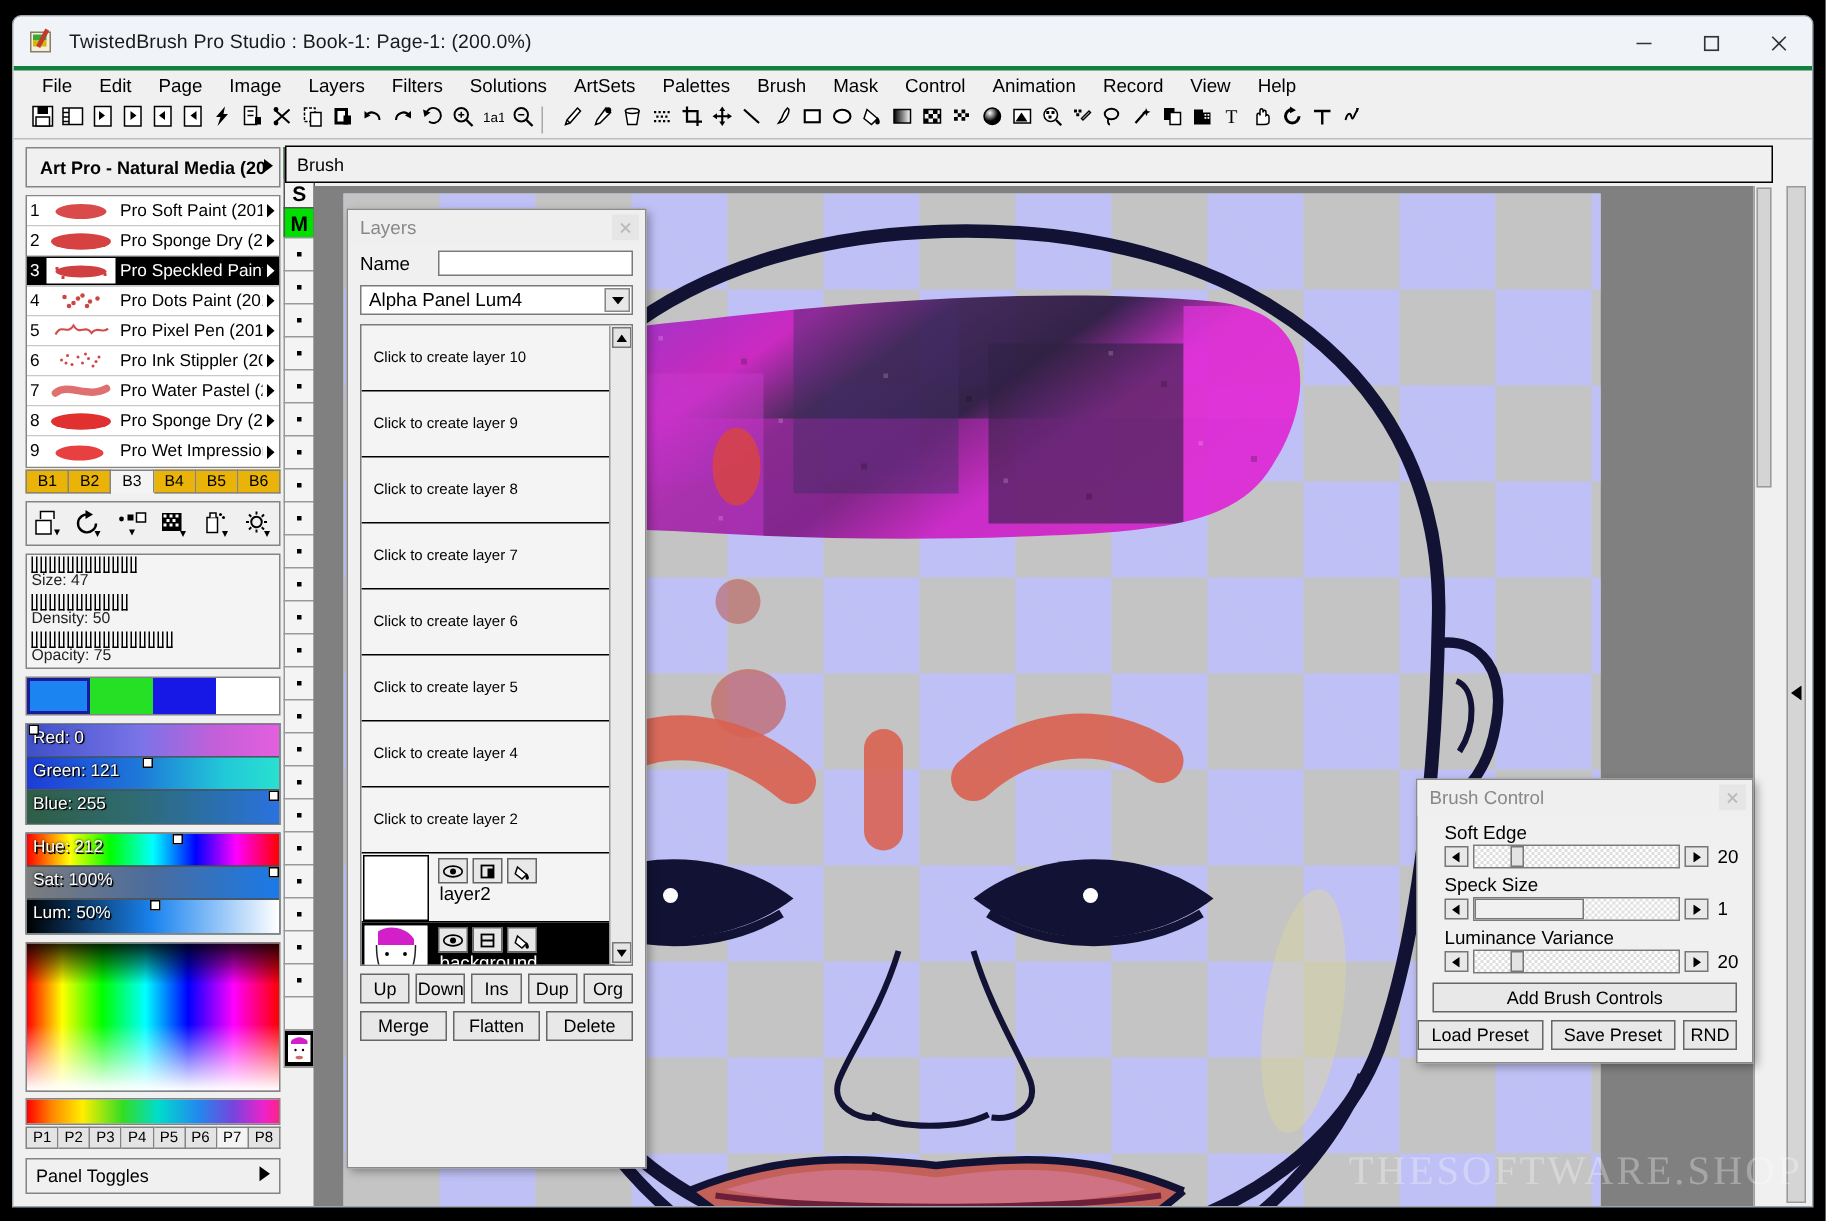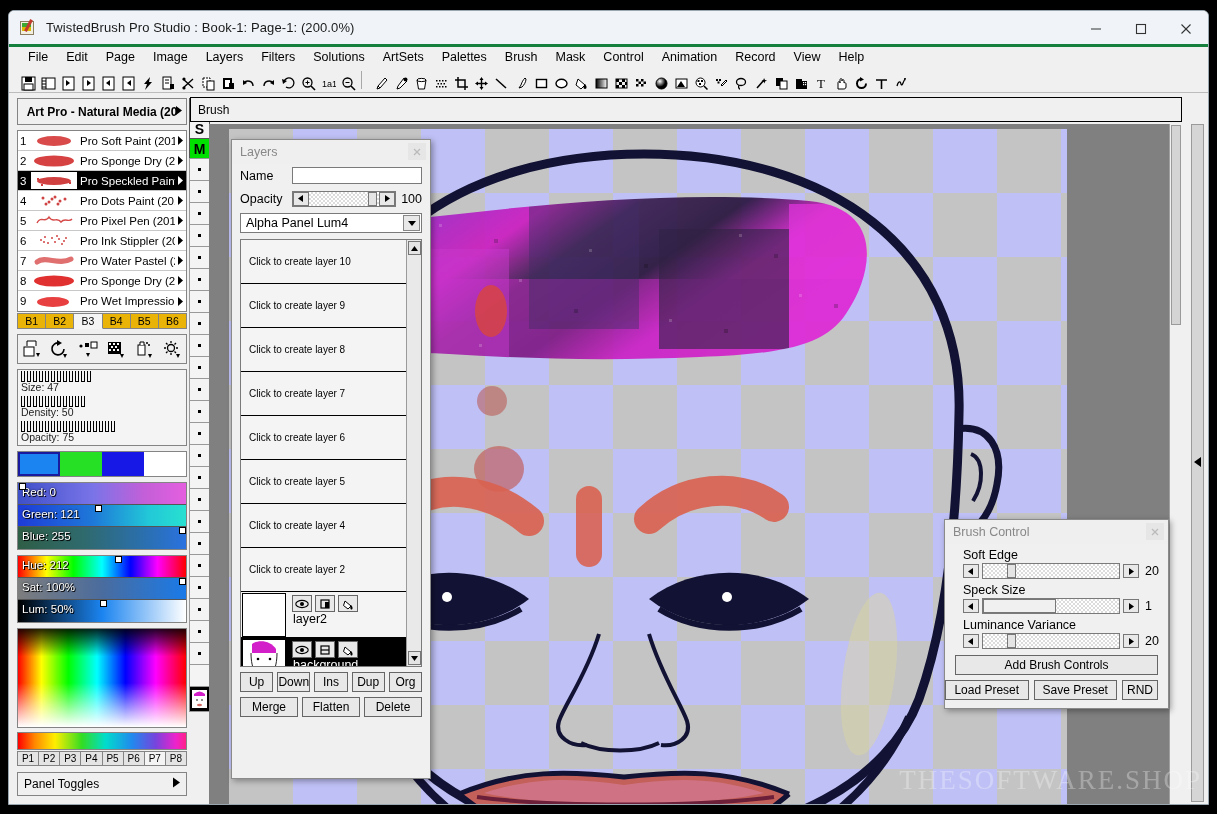--- a/index.html
+++ b/index.html
@@ -35,21 +35,21 @@
 
   
   .menubar { height:21px; background:#f0f0f0; display:flex; align-items:center; padding-left:10px; }
   .menuitem { padding:2px 9px; font-size:12.5px; color:#000; line-height:15px; }
 
   
   .toolbar {
     height:25px; background:#f0f0f0; display:flex; align-items:center;
     border-bottom:1px solid #bcbcbc; padding-left:9px; gap:0px;
   }
-  .tbtn { width:20px; height:21px; display:flex; align-items:flex-end; justify-content:center; }
+  .tbtn { width:20px; height:21px; display:flex; align-items:flex-start; justify-content:center; }
   .tbtn svg { display:block; }
   .tsep { width:7px; height:18px; border-left:1px solid #a8a8a8; margin:0 3px; }
 
   
   .main { position:absolute; left:0; top:83px; right:0; bottom:0; background:#f0f0f0; }
 
   
   .leftdock {
     position:absolute; left:8px; top:4px; width:170px; bottom:6px;
     background:#f0f0f0; display:flex; flex-direction:column;
@@ -1142,37 +1142,20 @@
               <line x1="7" y1="1" x2="1" y2="7" stroke="#bbb" stroke-width="1.2"></line>
             </svg>
         </span>
       </div>
 
       <div class="lrow">
         <span class="lab">Name</span>
         <span class="nameinput"></span>
       </div>
 
-      <div class="lrow">
-        <span class="lab">Opacity</span>
-        <span class="opslider">
-          <span class="sb-arrow">
-            <svg width="6" height="7">
-                <path d="M5 0 L0 3.5 L5 7 Z" fill="#000"></path>
-              </svg>
-            </span>
-          <span class="sb-knob" style="right:18px;"></span>
-          <span class="sb-arrow" style="position:absolute;right:0;">
-            <svg width="6" height="7">
-                <path d="M1 0 L6 3.5 L1 7 Z" fill="#000"></path>
-              </svg>
-            </span>
-        </span>
-        <span class="opval">100</span>
-      </div>
 
       <div class="combo">
         <span>Alpha Panel Lum4</span>
         <span class="cbtn">
           <svg width="8" height="6">
               <path d="M0 1 L8 1 L4 6 Z" fill="#000"></path>
             </svg>
         </span>
       </div>
 

